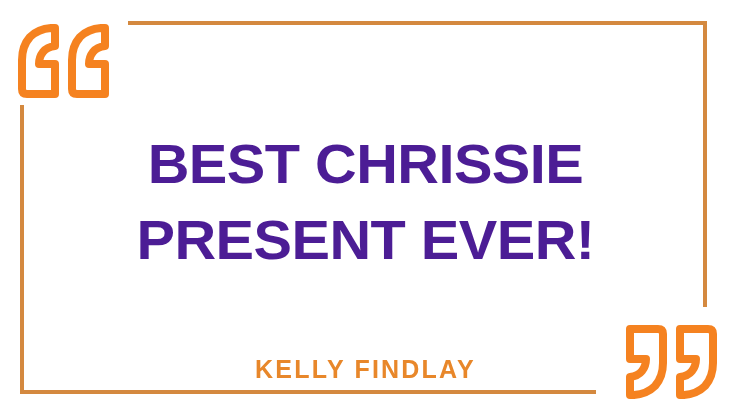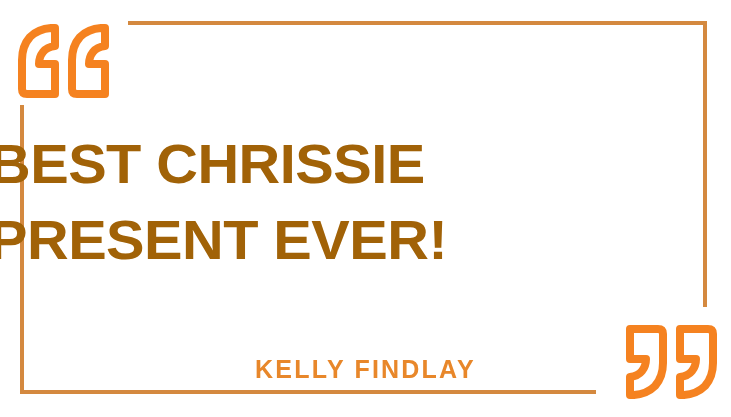--- a/index.html
+++ b/index.html
@@ -78,22 +78,22 @@
     width: 100%;
     height: 100%;
   }
 
   
   #quote-text {
     position: absolute;
     left: 0;
     top: 126px;
     width: 731px;
-    text-align: left;
-    color: #a16207;
+    text-align: center;
+    color: #4c1d95;
     font-family: "Liberation Sans", sans-serif;
     font-weight: bold;
     font-size: 56px;
     line-height: 76px;
     letter-spacing: -0.5px;
     -webkit-font-smoothing: antialiased;
   }
   #quote-text .quote-line {
     display: block;
     white-space: nowrap;

